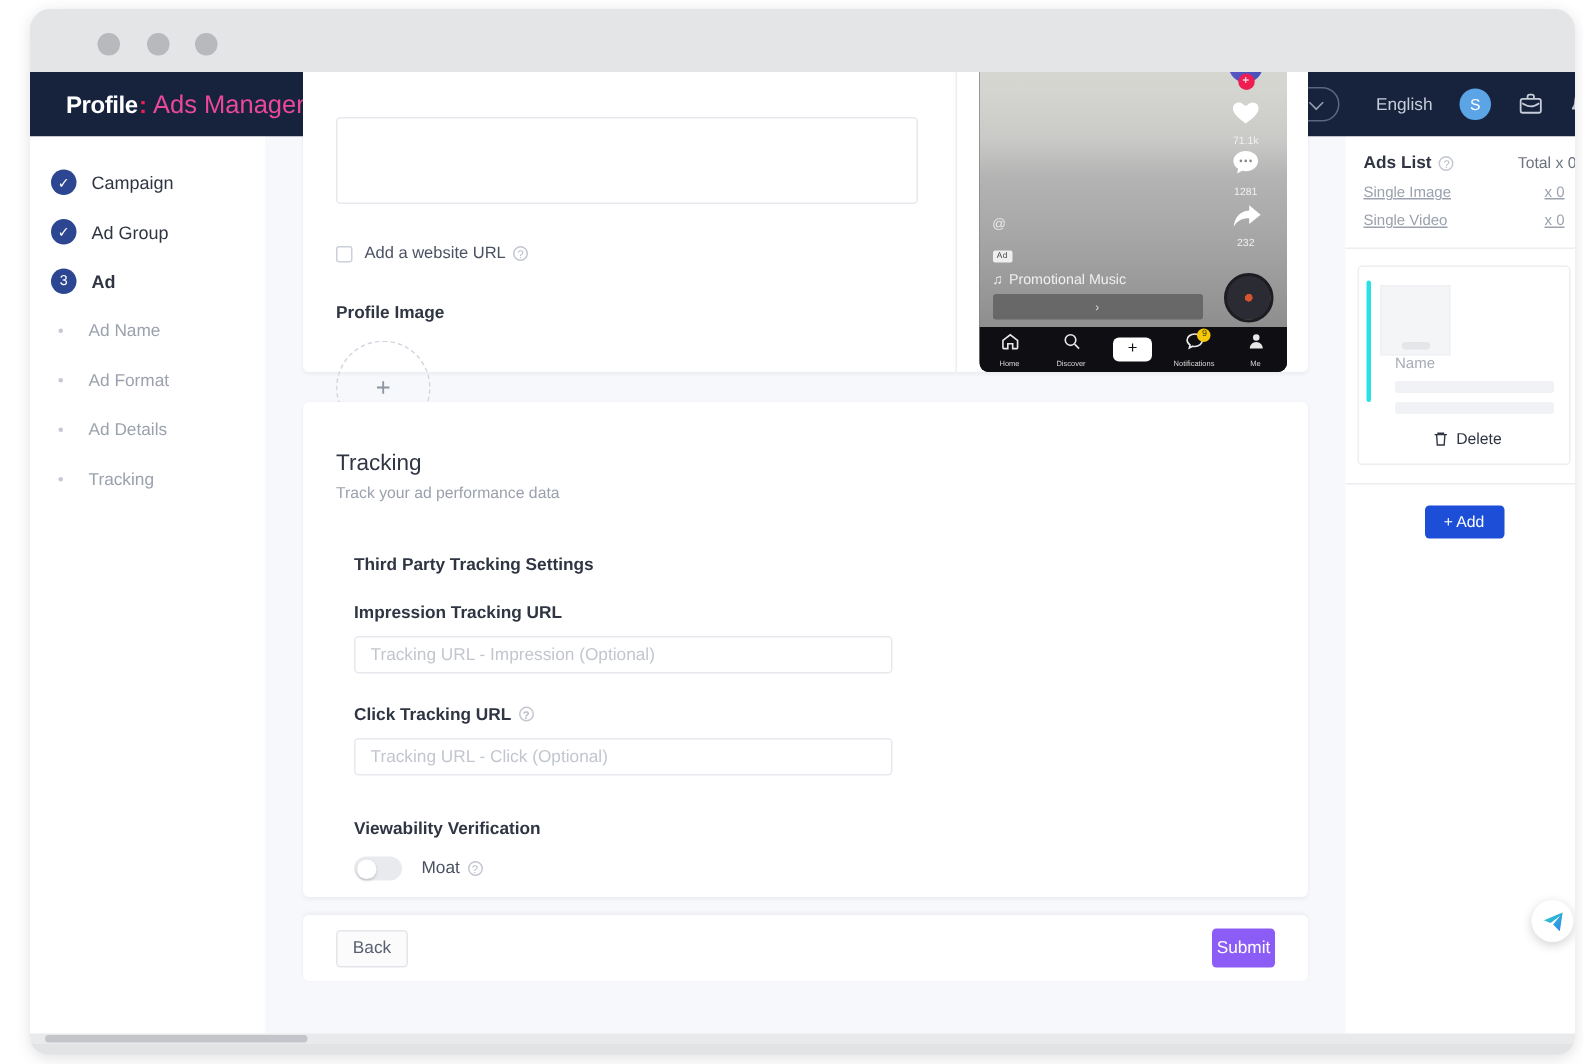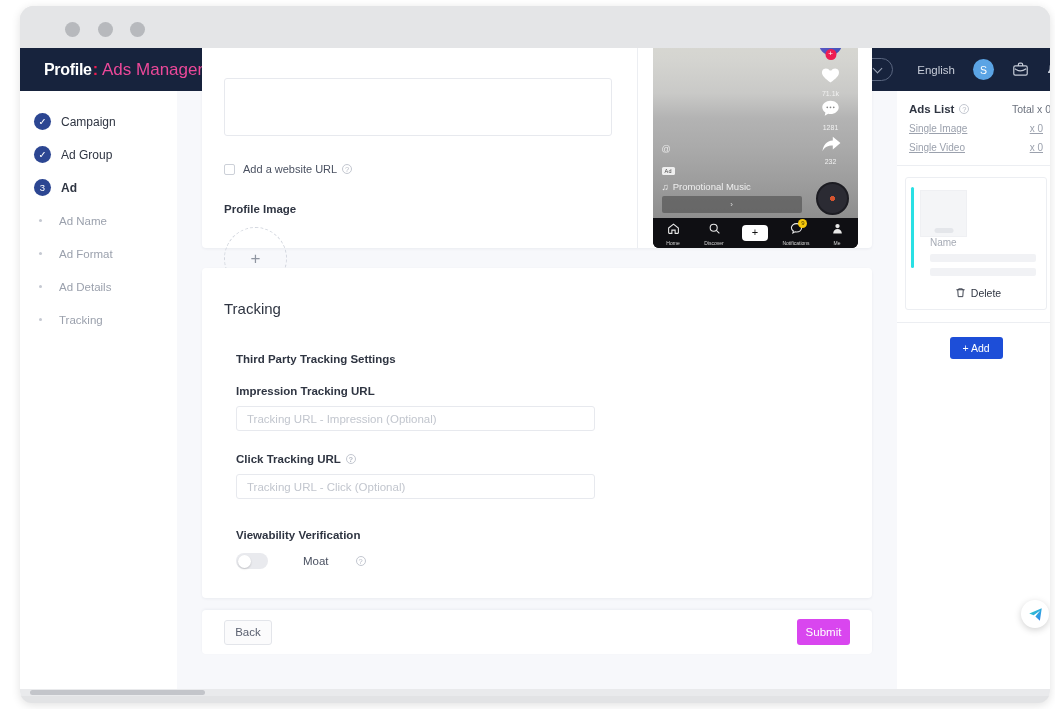--- a/index.html
+++ b/index.html
@@ -243,21 +243,21 @@
   #lbl-click { margin-top: 22px; display: block; }
   #lbl-view { margin-top: 30px; display: block; }
   .text-input {
     margin-left: 12px; margin-top: 9px;
     width: 359px; height: 25px;
     border: 1px solid #e7e9ee; border-radius: 3px;
     font-size: 11.5px; color: #b9bdc6; padding: 0 10px;
     font-family: "Liberation Sans", sans-serif; background: #fff;
   }
   .text-input::placeholder { color: #c2c6ce; }
-  #moat-row { display: flex; align-items: center; margin-left: 12px; margin-top: 12px; gap: 22px; }
+  #moat-row { display: flex; align-items: center; margin-left: 12px; margin-top: 12px; }
   #moat-toggle {
     width: 32px; height: 16px; border-radius: 8px; background: #e9eaee;
     position: relative; cursor: pointer; flex: none;
   }
   #moat-knob {
     position: absolute; left: 1.5px; top: 1.5px;
     width: 13px; height: 13px; border-radius: 50%; background: #fff;
     box-shadow: 0 1px 2px rgba(0,0,0,.18);
   }
   #moat-label { font-size: 11.5px; color: #4a5161; margin-left: 13px; }
@@ -269,22 +269,22 @@
     background: #fff; border-radius: 4px;
     box-shadow: 0 -1px 3px rgba(22,35,70,0.05);
     display: flex; align-items: center; padding: 0 22px;
   }
   #back-btn {
     width: 48px; height: 25px; border: 1px solid #e3e5ea; border-radius: 3px;
     background: #fbfbfc; font-size: 11.5px; color: #5a6070; cursor: pointer;
     font-family: "Liberation Sans", sans-serif;
   }
   #submit-btn {
-    margin-left: auto; width: 53px; height: 26px; border: none; border-radius: 3px;
-    background: #d946ef; color: #fff; font-size: 11.5px; cursor: pointer;
+    margin-left: auto; width: 42px; height: 26px; border: none; border-radius: 3px;
+    background: #8b5cf6; color: #fff; font-size: 11.5px; cursor: pointer;
     font-family: "Liberation Sans", sans-serif;
   }
 
   
   #rightpanel {
     position: absolute; left: 877px; top: 43px;
     width: 158px; height: 605px; background: #fff;
   }
   #ads-head {
     display: flex; align-items: center; padding: 12px 4px 0 12px;
@@ -522,20 +522,21 @@
                 </svg>
                 <span class="pnav-label">Me</span>
               </div>
             </div>
           </div>
         </div>
       </div>
 
       <div id="card-tracking" class="card">
         <div id="tracking-title">Tracking</div>
+        <div id="tracking-sub">Track your ad performance data</div>
 
         <div class="field-title" id="third-party">Third Party Tracking Settings</div>
 
         <span class="form-label" id="lbl-impression">Impression Tracking URL</span>
         <input class="text-input" type="text" placeholder="Tracking URL - Impression (Optional)" style="">
 
         <span class="form-label" id="lbl-click">
           <span>Click Tracking URL</span><span class="info-icon">?</span>
         </span>
         <input class="text-input" type="text" placeholder="Tracking URL - Click (Optional)" style="">

